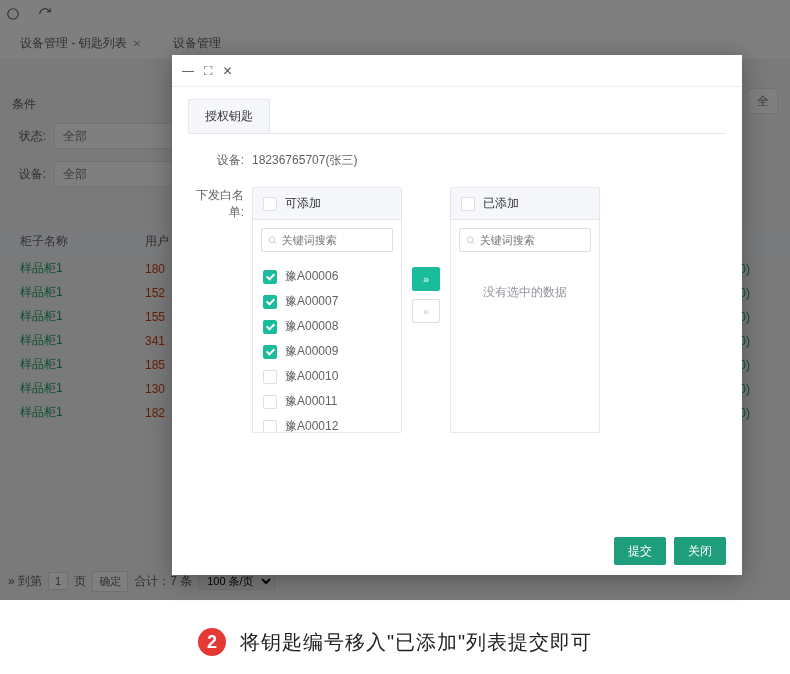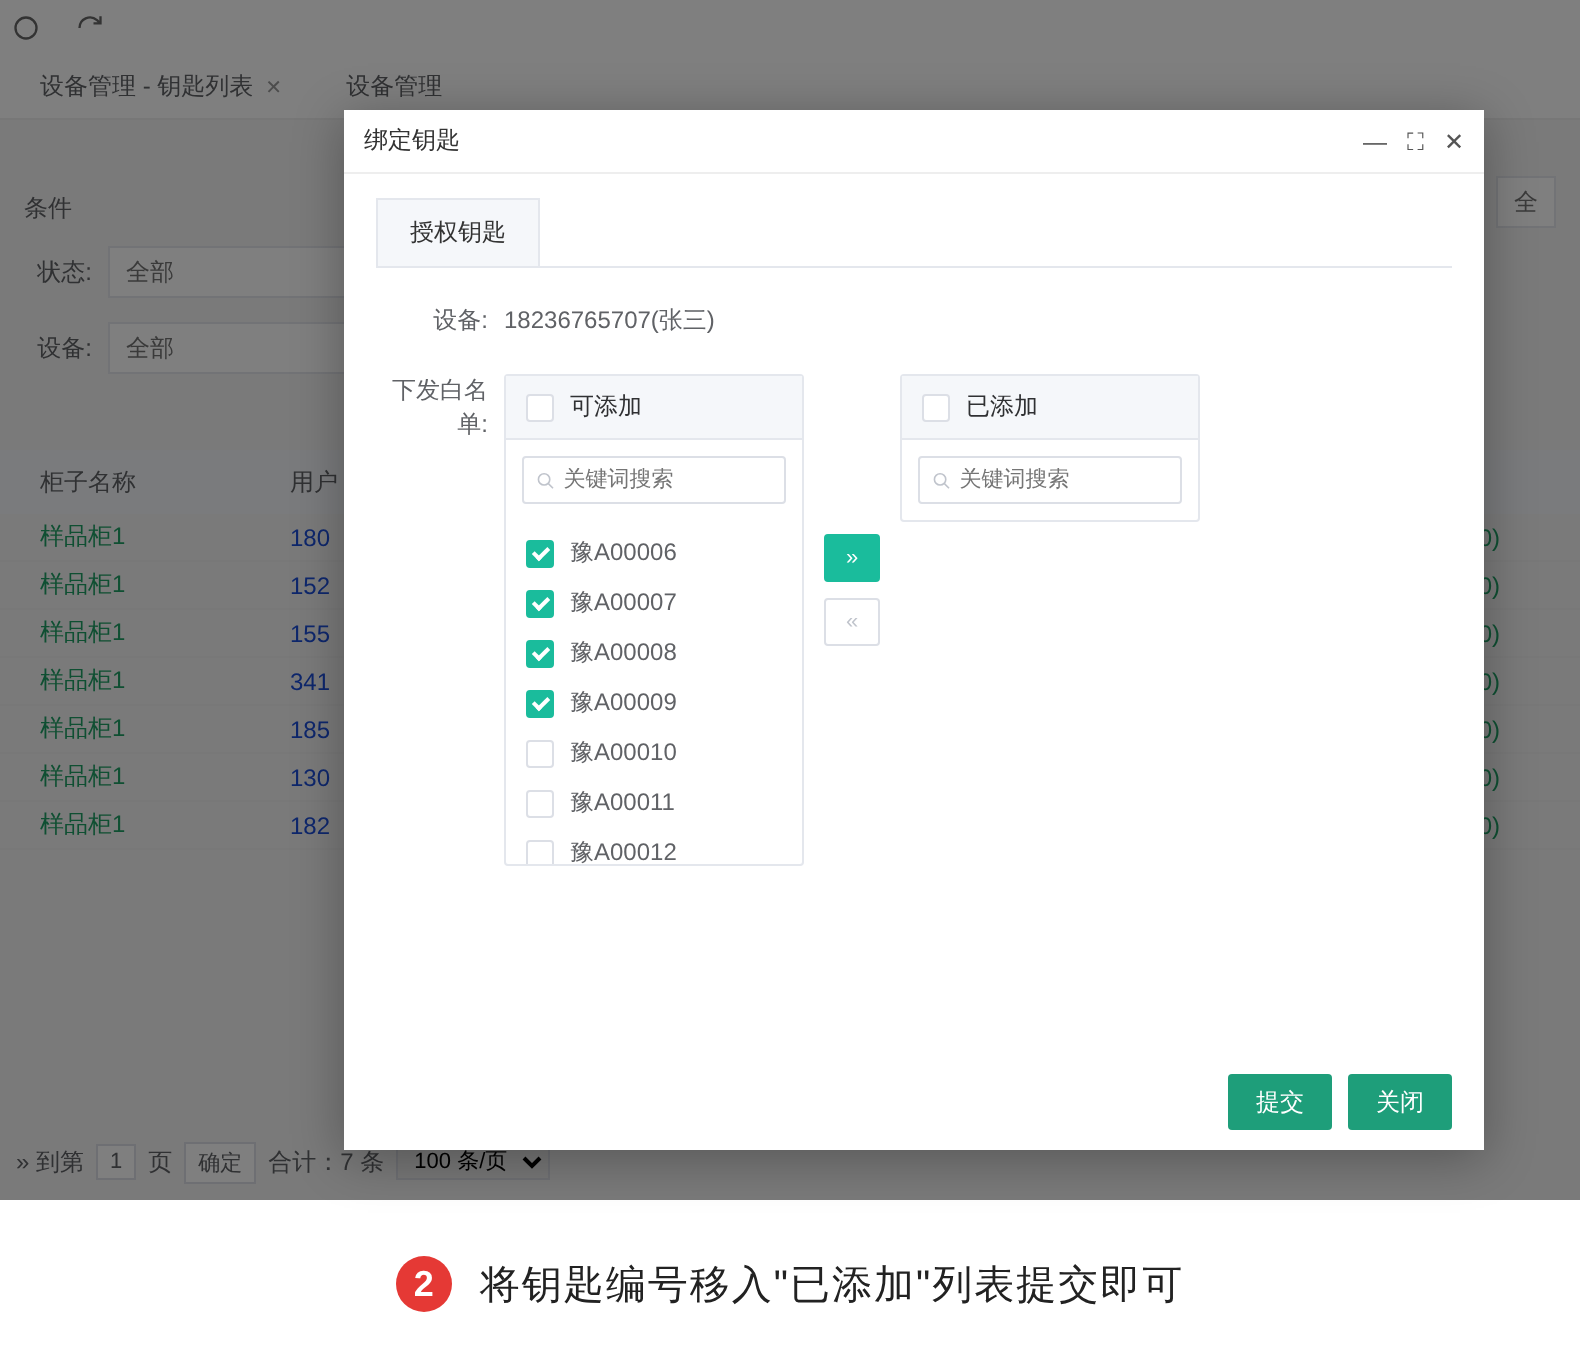--- a/index.html
+++ b/index.html
@@ -17,21 +17,21 @@
 .filters .row { display: flex; align-items: center; gap: 8px; margin-bottom: 12px; }
 .filters .lbl { width: 34px; text-align: right; color: #606266; }
 .filters input { height: 26px; border: 1px solid #e4e7ed; padding: 0 8px; font-size: 12px; color: #c0c4cc; width: 130px; background: #fff; }
 .filters .right { position: absolute; right: 12px; top: 0; display: flex; align-items: center; gap: 8px; }
 .table-bg { position: absolute; top: 225px; left: 0; right: 0; }
 .table-bg .thead { height: 32px; background: #f5f7fa; display: flex; align-items: center; padding: 0 20px; color: #606266; font-size: 12px; }
 .table-bg .thead .c1 { width: 125px; }
 .table-bg .thead .c2 { width: 50px; }
 .table-bg .trow { height: 24px; display: flex; align-items: center; padding: 0 20px; border-bottom: 1px solid #f0f0f0; font-size: 12px; }
 .table-bg .trow .c1 { width: 125px; color: #1e9e64; }
-.table-bg .trow .c2 { width: 50px; color: #1d4ed8; }
+.table-bg .trow .c2 { width: 50px; color: #c2410c; }
 .table-bg .trow .c3 { margin-left: auto; color: #1e9e64; margin-right: 20px; }
 .pager { position: absolute; bottom: 4px; left: 8px; height: 30px; display: flex; align-items: center; gap: 6px; color: #606266; font-size: 12px; }
 .pager .bx { border: 1px solid #dcdfe6; background: #fff; padding: 2px 6px; font-size: 11px; }
 .pager select { border: 1px solid #dcdfe6; font-size: 11px; padding: 1px 4px; }
 
 
 .modal { position: absolute; top: 55px; left: 172px; width: 570px; height: 520px; background: #fff; box-shadow: 0 4px 24px rgba(0,0,0,0.3); display: flex; flex-direction: column; }
 .modal-head { height: 32px; display: flex; align-items: center; padding: 0 10px; border-bottom: 1px solid #eee; }
 .modal-title { font-size: 12px; color: #333; flex: 1; }
 .modal-ctrls { display: flex; gap: 10px; align-items: center; color: #555; }
@@ -155,21 +155,20 @@
     <span class="bx">确定</span>
     <span>合计：7 条</span>
     <select><option>100 条/页</option></select>
   </div>
 </div>
 
 <div class="overlay"></div>
 
 <div class="modal">
   <div class="modal-head">
-    <div class="modal-title">绑定钥匙</div>
     <div class="modal-ctrls">
       <span>—</span>
       <span>⛶</span>
       <span>✕</span>
     </div>
   </div>
   <div class="modal-body">
     <div class="subtabs">
       <div class="subtab">授权钥匙</div>
     </div>
@@ -237,20 +236,23 @@
             </div>
             <div class="panel-search">
               <div class="searchbox">
                 <svg class="sicon" viewBox="0 0 24 24" fill="none" stroke="#c0c4cc" stroke-width="2">
                     <circle cx="10" cy="10" r="7"></circle>
                     <line x1="21" y1="21" x2="15" y2="15"></line>
                   </svg>
                 <input placeholder="关键词搜索" style="">
               </div>
             </div>
+            <div class="panel-list">
+              <div class="panel-empty">没有选中的数据</div>
+            </div>
           </div>
         </div>
       </div>
     </div>
   </div>
   <div class="modal-foot">
     <button class="btn">提交</button>
     <button class="btn alt">关闭</button>
   </div>
 </div>

